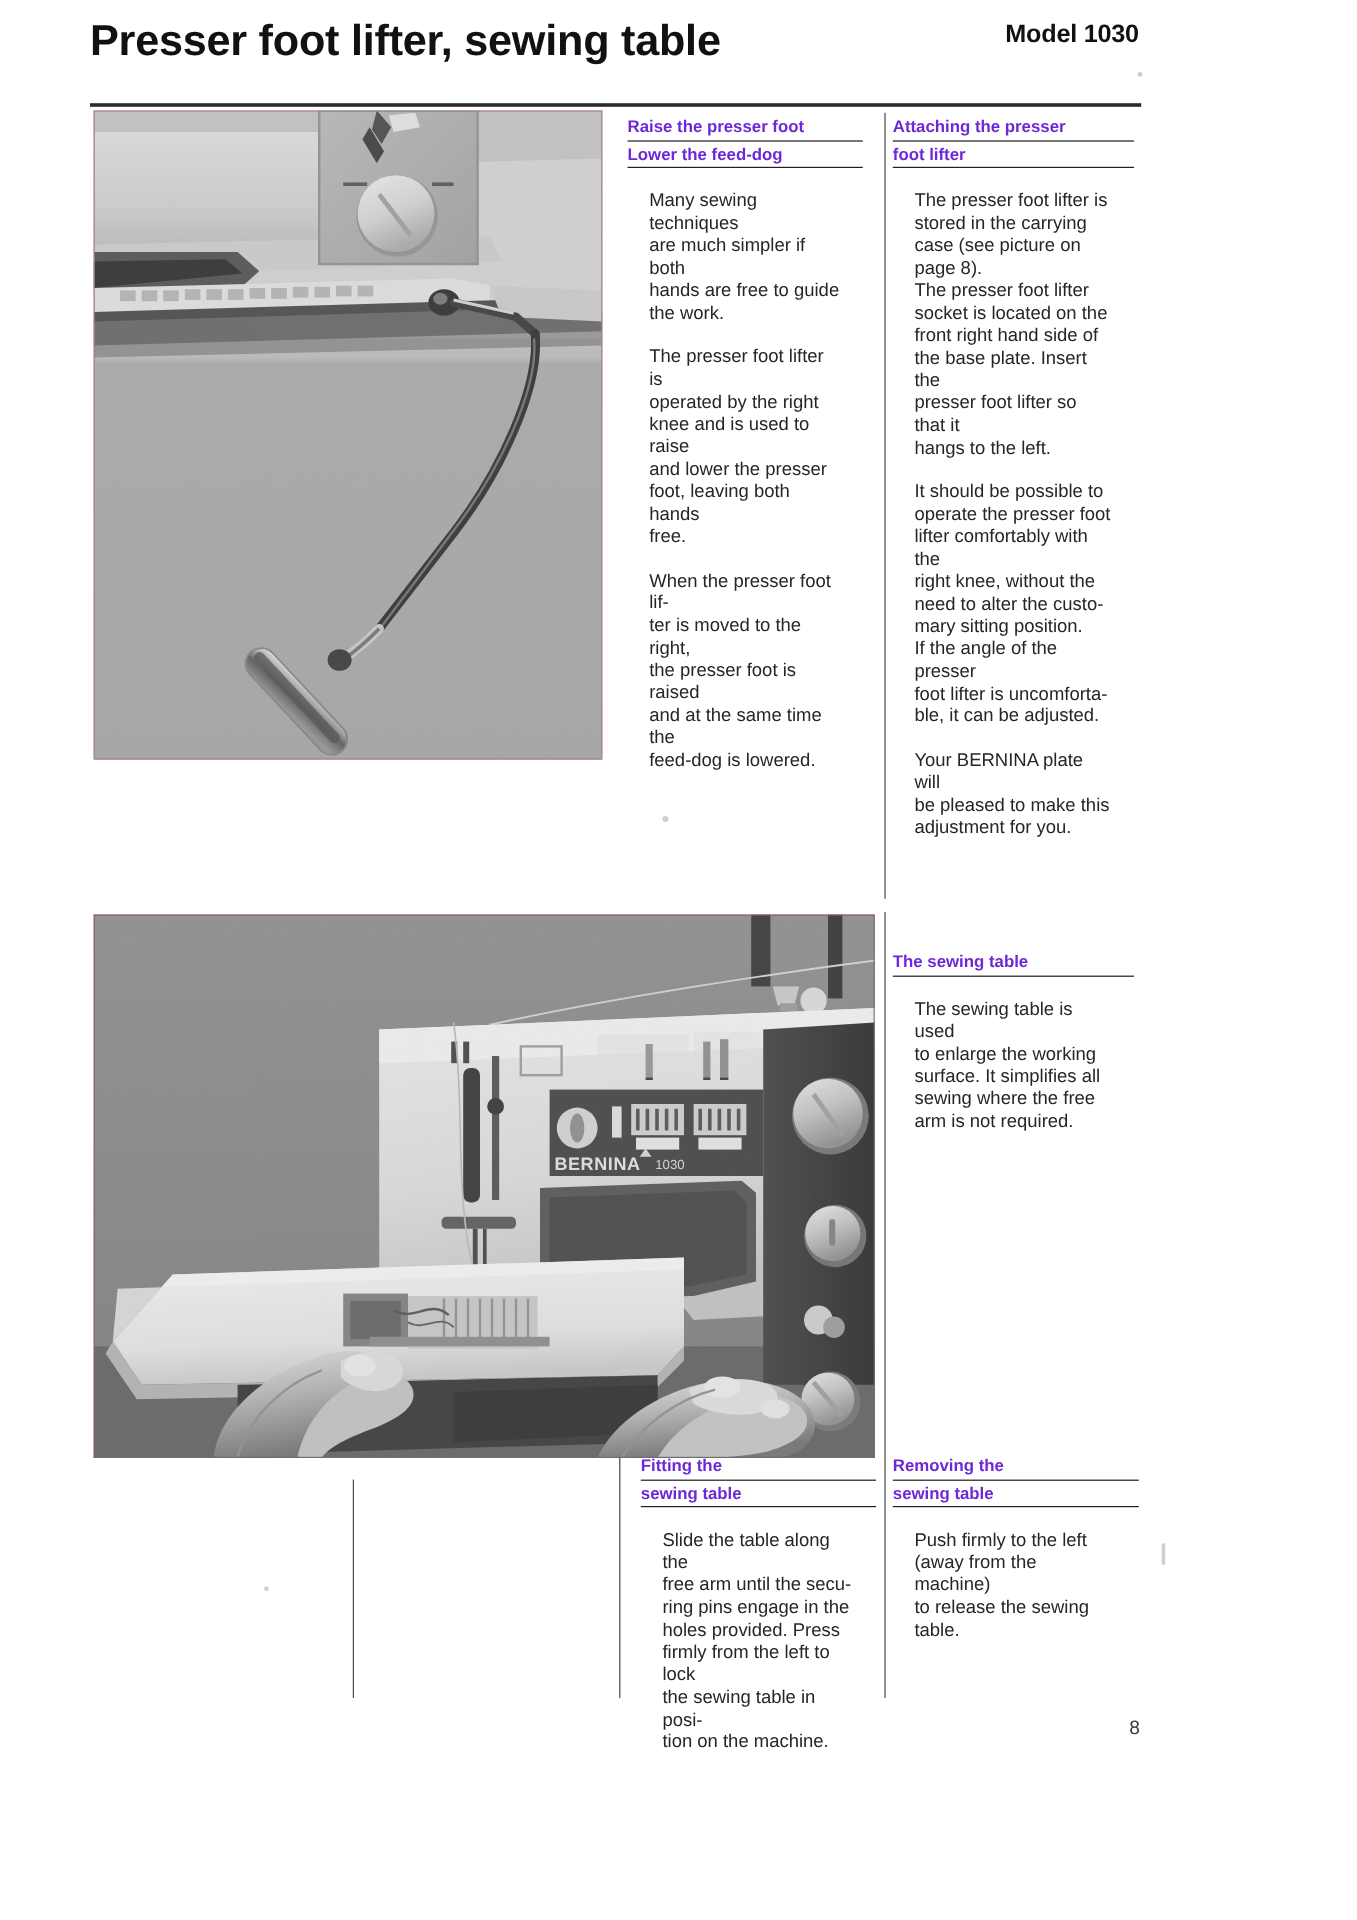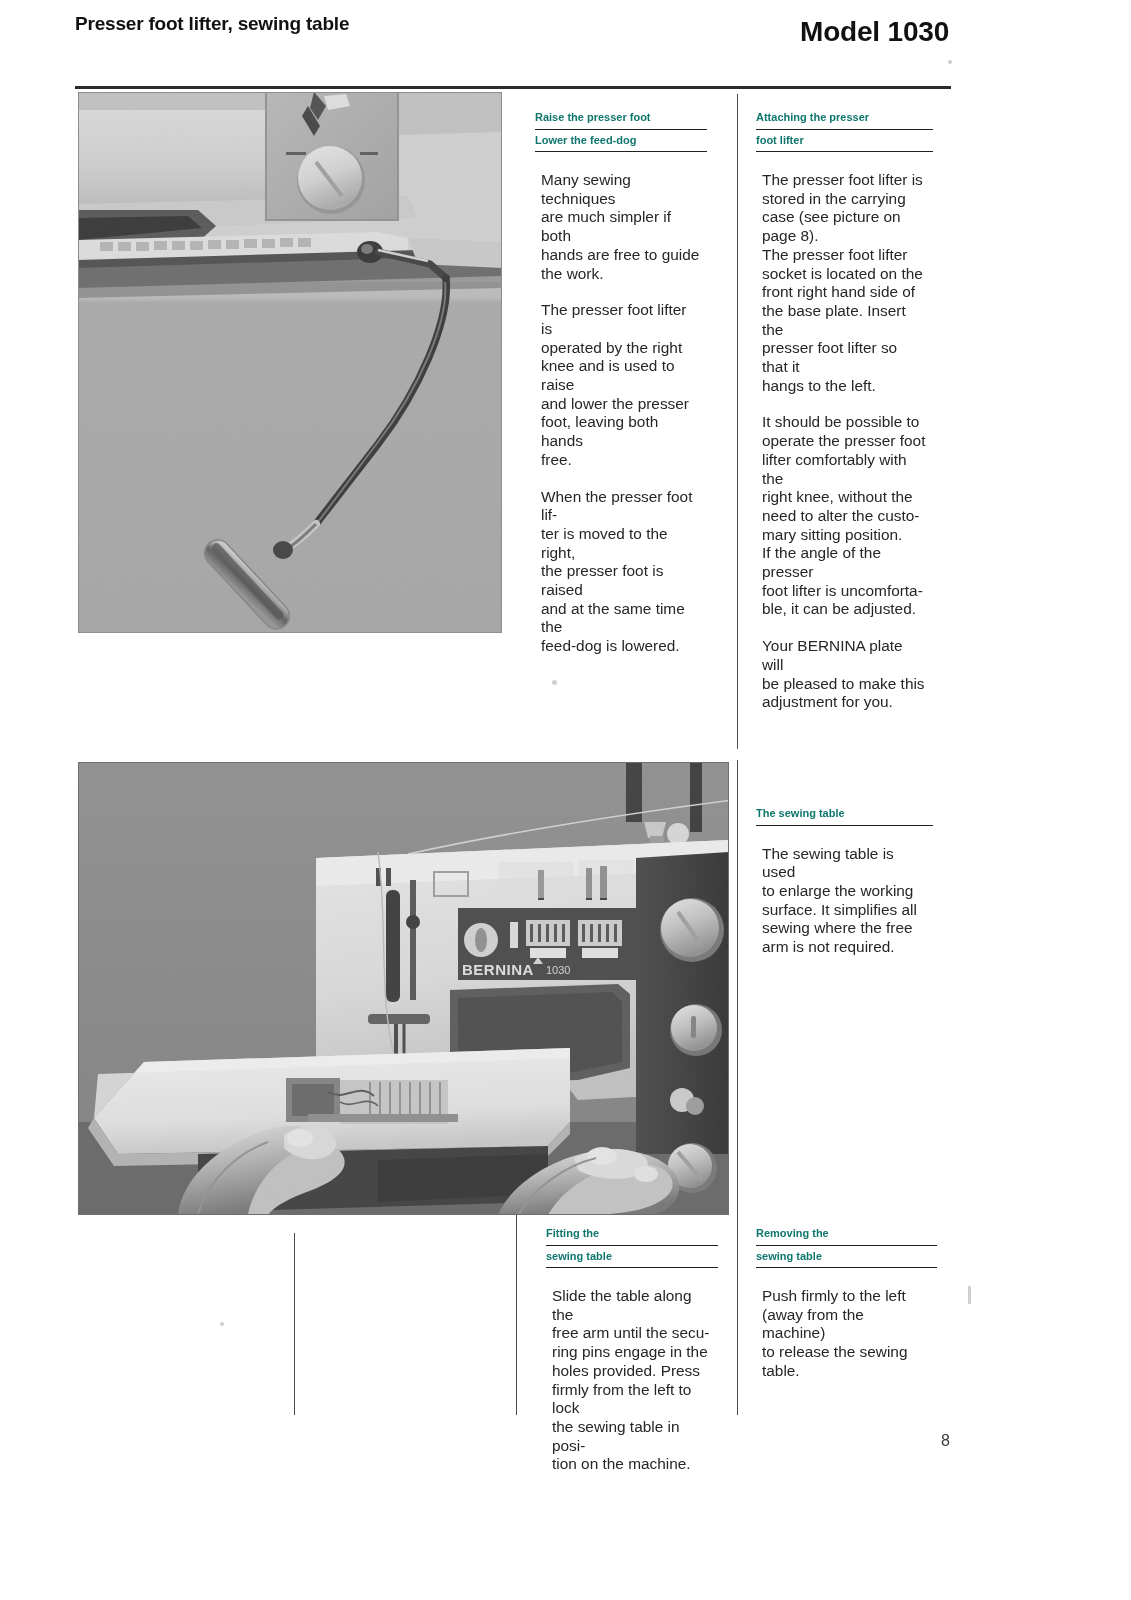--- a/index.html
+++ b/index.html
@@ -25,28 +25,28 @@
     position: absolute;
     left: 75px;
     top: 14px;
     width: 876px;
     height: 44px;
     display: flex;
     align-items: flex-start;
     justify-content: space-between;
   }
   #page-title {
-    font-size: 19px;
+    font-size: 36px;
     font-weight: bold;
     letter-spacing: -0.2px;
     line-height: 1.1;
     color: #111;
   }
   #model-label {
-    font-size: 28px;
+    font-size: 21px;
     font-weight: bold;
     letter-spacing: -0.2px;
     line-height: 1.1;
     color: #111;
     padding-top: 3px;
     padding-right: 2px;
   }
 
   
   #top-rule {
@@ -88,24 +88,24 @@
     color: #262626;
   }
   #col-a-top { left: 523px; top: 96px;  width: 196px; }
   #col-b-top { left: 744px; top: 96px;  width: 201px; }
   #col-b-mid { left: 744px; top: 792px; width: 201px; }
   #col-a-bot { left: 534px; top: 1212px; width: 196px; }
   #col-b-bot { left: 744px; top: 1212px; width: 205px; }
 
   .heading {
     font-weight: bold;
-    font-size: 11px;
+    font-size: 14px;
     line-height: 19.5px;
-    color: #0f766e;
-    margin: 12px;
+    color: #6d28d9;
+    margin: 0;
   }
   .heading .hline {
     display: block;
     border-bottom: 1.6px solid #1f1f1f;
     padding-bottom: 1px;
     white-space: nowrap;
   }
   .heading .hline + .hline { margin-top: 1px; }
 
   .para {

